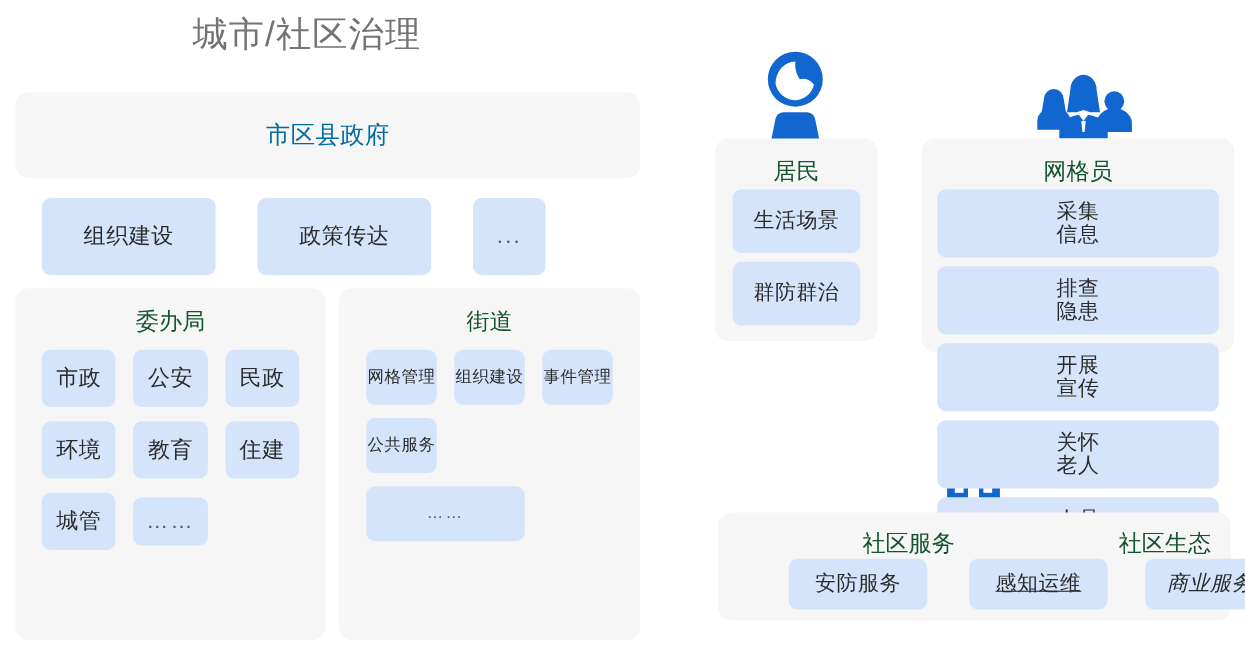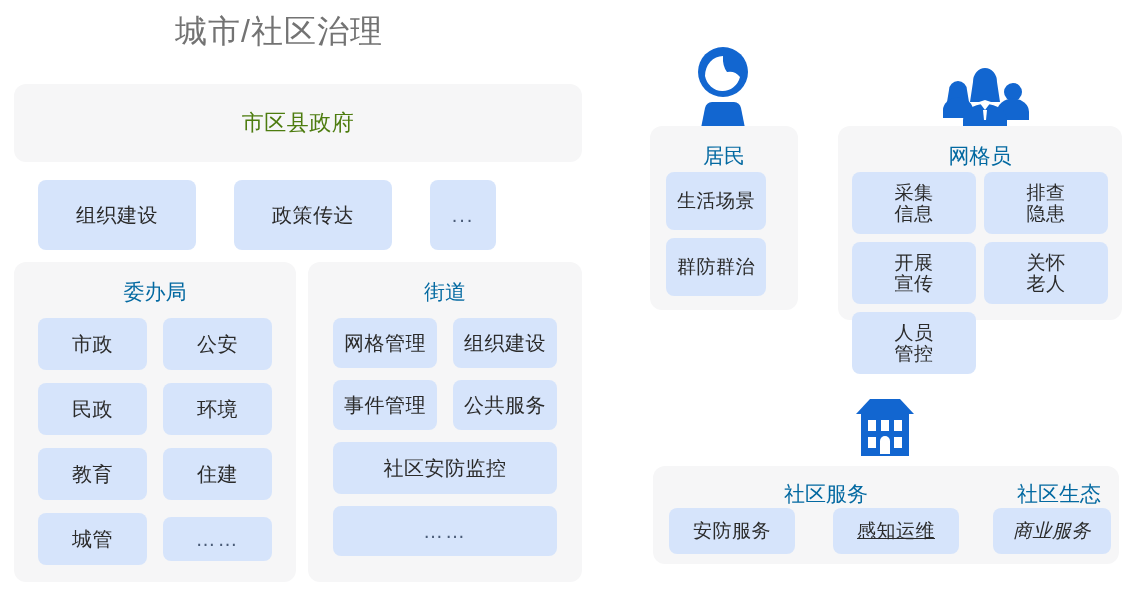--- a/index.html
+++ b/index.html
@@ -19,21 +19,21 @@
   
   .panel {
     position: absolute;
     background: #f6f6f7;
     border-radius: 12px;
     box-sizing: border-box;
   }
   .panel-title {
     text-align: center;
     font-size: 21px;
-    color: #4d7c0f;
+    color: #0369a1;
     line-height: 1;
     letter-spacing: 0.5px;
   }
   .chip {
     background: #d6e4fb;
     border-radius: 8px;
     box-sizing: border-box;
     display: flex;
     align-items: center;
     justify-content: center;
@@ -70,60 +70,60 @@
     display: flex; gap: 14px;
   }
   #gov-chip-row .chip { flex: 0 0 158px; height: 70px; margin-left: 24px; }
   #gov-chip-row .chip.narrow { flex: 0 0 66px; }
 
   #bureau-panel { left: 14px; top: 262px; width: 282px; height: 320px; }
   #street-panel { left: 308px; top: 262px; width: 274px; height: 320px; }
 
   .sub-head {
     position: absolute; left: 0; right: 0; top: 16px;
-    text-align: center; font-size: 21px; color: #0369a1;
+    text-align: center; font-size: 21px; color: #14532d;
   }
   .grid2 {
     position: absolute; left: 24px; right: 24px; top: 56px;
-    display: grid; grid-template-columns: 1fr 1fr;
+    display: grid; grid-template-columns: 1fr 1fr 1fr;
     gap: 13px 16px;
   }
   .grid2 .chip { height: 52px; }
   .grid2 .chip.short { height: 44px; align-self: center; }
 
   #street-panel .grid2 { left: 25px; right: 25px; gap: 12px 16px; }
-  #street-panel .grid2 .chip { height: 50px; font-size: 20px; }
+  #street-panel .grid2 .chip { height: 50px; font-size: 15px; }
   #street-panel .grid2 .chip.full { grid-column: 1 / span 2; }
   #street-panel .grid2 .chip.full.tall { height: 52px; }
 
   
   .icon-wrap {
     position: absolute;
     display: flex; align-items: flex-end; justify-content: center;
   }
   #resident-icon { left: 675px; top: 44px; width: 96px; height: 84px; }
   #grid-icon    { left: 930px; top: 50px; width: 110px; height: 78px; }
   #building-icon{ left: 845px; top: 392px; width: 80px; height: 66px; }
 
   #resident-panel { left: 650px; top: 126px; width: 148px; height: 184px; }
-  #resident-panel .chip { position: absolute; left: 16px; width: 100px; height: 58px; font-size: 19px; }
+  #resident-panel .chip { position: absolute; left: 16px; width: 116px; height: 58px; font-size: 19px; }
   #resident-panel .chip.c0 { top: 46px; }
   #resident-panel .chip.c1 { top: 112px; text-align: right; }
 
   #gridworker-panel { left: 838px; top: 126px; width: 284px; height: 194px; }
   #gridworker-panel .grid3 {
     position: absolute; left: 14px; right: 14px; top: 46px;
-    display: grid; grid-template-columns: 1fr 1fr; gap: 8px 8px;
+    display: grid; grid-template-columns: 1fr; gap: 8px 8px;
   }
   #gridworker-panel .grid3 .chip { height: 62px; font-size: 19px; }
 
   #community-panel { left: 653px; top: 466px; width: 466px; height: 98px; }
   #community-panel .sub-head.svc  { left: 0; width: 346px; top: 14px; }
   #community-panel .sub-head.eco  { left: 346px; width: 120px; top: 14px; }
-  #community-panel .chip { position: absolute; height: 46px; top: 42px; font-size: 19px; }
+  #community-panel .chip { position: absolute; height: 46px; top: 42px; font-size: 19px; margin-left: 48px; }
   #community-panel .chip.s0 { left: 16px;  width: 126px; }
   #community-panel .chip.s1 { left: 180px; width: 126px; text-decoration: underline; }
   #community-panel .chip.e0 { left: 340px; width: 118px; font-style: italic; }
 
   svg { display: block; }
 </style>
 </head>
 <body>
 
 <div id="page-title">城市/社区治理</div>
@@ -152,21 +152,20 @@
   </div>
 </div>
 
 <div class="panel" id="street-panel">
   <div class="sub-head">街道</div>
   <div class="grid2">
     <div class="chip">网格管理</div>
     <div class="chip">组织建设</div>
     <div class="chip">事件管理</div>
     <div class="chip">公共服务</div>
-    <div class="chip full tall">社区安防监控</div>
     <div class="chip full dots">……</div>
   </div>
 </div>
 
 <div class="icon-wrap" id="resident-icon">
   <svg width="70" height="82" viewBox="0 0 70 82">
     <circle cx="35" cy="26" r="25" fill="#1266D0"></circle>
     <path d="M17 30 a18 20 0 0 1 18 -20 a11 18 0 0 0 4 16 a14 16 0 0 1 13 5 a18 19 0 0 1 -35 -1 z" fill="#ffffff"></path>
     <path d="M13 82 L17 62 a8 8 0 0 1 7 -6 h22 a8 8 0 0 1 7 6 L57 82 z" fill="#1266D0"></path>
   </svg>

